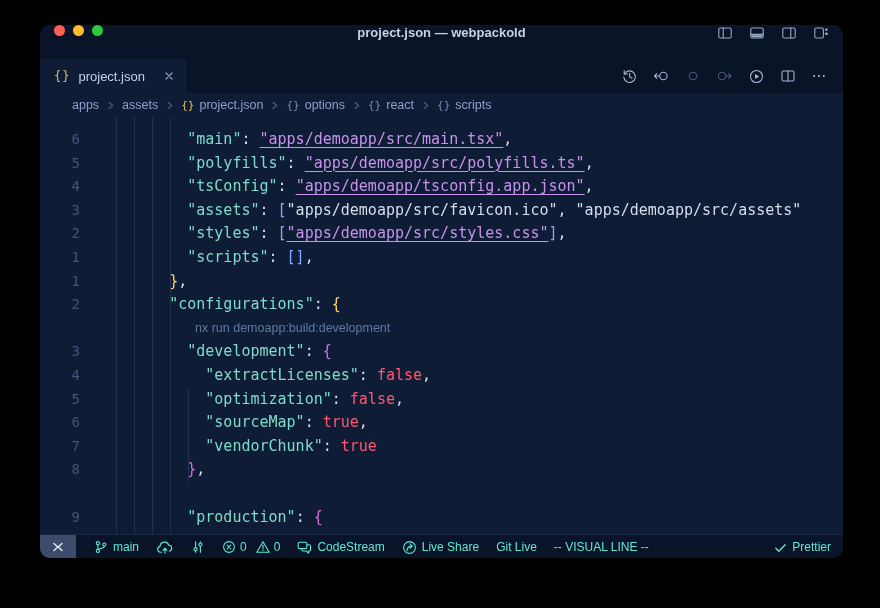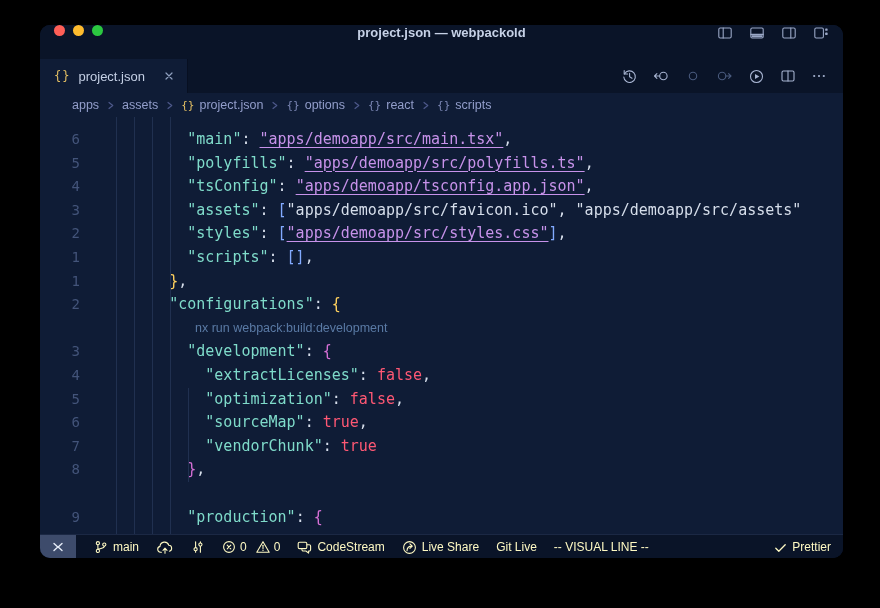--- a/index.html
+++ b/index.html
@@ -47,21 +47,21 @@
   .tk-y{color:var(--c-brace1);}
   .tk-m{color:var(--c-brace2);}
   .tk-b{color:var(--c-bracket);}
   .tk-r{color:var(--c-bool);}
   .tk-d{color:var(--c-dots);}
   .tk-cur{background:var(--c-cursor-bg);color:#0f1c36;}
   .sel{background:var(--c-sel);padding-right:9px;}
   .lens{font-family:"Liberation Sans",sans-serif;font-size:12.5px;color:var(--c-lens);padding-left:80px;}
   
   .statusbar{height:24px;background:var(--bg-frame);border-top:1px solid #1b2844;display:flex;
-             align-items:center;font-size:12px;color:#fef9c3;padding-right:12px;}
+             align-items:center;font-size:12px;color:#5eead4;padding-right:12px;}
   .sb-left{display:flex;align-items:center;gap:17px;height:100%;}
   .sb-right{margin-left:auto;display:flex;align-items:center;gap:16px;}
   .sb-item{display:flex;align-items:center;gap:5px;cursor:default;}
   .sb-item .ic{display:flex;align-items:center;}
   .sb-item .ic svg{display:block;}
   .remote{width:36px;height:100%;background:var(--bg-status-remote);color:#e4ebf7;
           display:flex;align-items:center;justify-content:center;margin-right:1px;}
   .parts{display:flex;align-items:center;gap:9px;}
   .part{display:flex;align-items:center;gap:4px;}
 </style>
@@ -196,21 +196,21 @@
     <div class="editor" id="editor">
       <div class="lines" id="lines">
           <div class="row"><span class="gut">6</span><span class="codeln"><span class="tk-w">        </span><span class="tk-k">"main"</span><span class="tk-w">: </span><span class="tk-l">"apps/demoapp/src/main.tsx"</span><span class="tk-w">,</span></span></div>
           <div class="row"><span class="gut">5</span><span class="codeln"><span class="tk-w">        </span><span class="tk-k">"polyfills"</span><span class="tk-w">: </span><span class="tk-l">"apps/demoapp/src/polyfills.ts"</span><span class="tk-w">,</span></span></div>
           <div class="row"><span class="gut">4</span><span class="codeln"><span class="tk-w">        </span><span class="tk-k">"tsConfig"</span><span class="tk-w">: </span><span class="tk-l">"apps/demoapp/tsconfig.app.json"</span><span class="tk-w">,</span></span></div>
           <div class="row"><span class="gut">3</span><span class="codeln"><span class="tk-w">        </span><span class="tk-k">"assets"</span><span class="tk-w">: </span><span class="tk-b">[</span><span class="tk-w">"apps/demoapp/src/favicon.ico"</span><span class="tk-w">, </span><span class="tk-w">"apps/demoapp/src/assets"</span></span></div>
           <div class="row"><span class="gut">2</span><span class="codeln"><span class="tk-w">        </span><span class="tk-k">"styles"</span><span class="tk-w">: </span><span class="tk-b">[</span><span class="tk-l">"apps/demoapp/src/styles.css"</span><span class="tk-b">]</span><span class="tk-w">,</span></span></div>
           <div class="row"><span class="gut">1</span><span class="codeln"><span class="tk-w">        </span><span class="tk-k">"scripts"</span><span class="tk-w">: </span><span class="tk-b">[]</span><span class="tk-w">,</span></span></div>
           <div class="row"><span class="gut">1</span><span class="codeln"><span class="tk-w">      </span><span class="tk-y">}</span><span class="tk-w">,</span></span></div>
           <div class="row"><span class="gut">2</span><span class="codeln"><span class="tk-w">      </span><span class="tk-k">"configurations"</span><span class="tk-w">: </span><span class="tk-y">{</span></span></div>
-          <div class="row"><span class="gut"></span><span class="lens">nx run webpack:build:development</span></div>
+          <div class="row"><span class="gut"></span><span class="lens">nx run demoapp:build:development</span></div>
           <div class="row"><span class="gut">3</span><span class="codeln"><span class="tk-w">        </span><span class="tk-k">"development"</span><span class="tk-w">: </span><span class="tk-m">{</span></span></div>
           <div class="row"><span class="gut">4</span><span class="codeln"><span class="tk-w">          </span><span class="tk-k">"extractLicenses"</span><span class="tk-w">: </span><span class="tk-r">false</span><span class="tk-w">,</span></span></div>
           <div class="row"><span class="gut">5</span><span class="codeln"><span class="tk-w">          </span><span class="tk-k">"optimization"</span><span class="tk-w">: </span><span class="tk-r">false</span><span class="tk-w">,</span></span></div>
           <div class="row"><span class="gut">6</span><span class="codeln"><span class="tk-w">          </span><span class="tk-k">"sourceMap"</span><span class="tk-w">: </span><span class="tk-r">true</span><span class="tk-w">,</span></span></div>
           <div class="row"><span class="gut">7</span><span class="codeln"><span class="tk-w">          </span><span class="tk-k">"vendorChunk"</span><span class="tk-w">: </span><span class="tk-r">true</span></span></div>
           <div class="row"><span class="gut">8</span><span class="codeln"><span class="tk-w">        </span><span class="tk-m">}</span><span class="tk-w">,</span></span></div>
           <div class="row"><span class="gut"></span></div>
           <div class="row"><span class="gut">9</span><span class="codeln"><span class="tk-w">        </span><span class="tk-k">"production"</span><span class="tk-w">: </span><span class="tk-m">{</span></span></div>
         </div>
     <div class="guide" style="left: 75.5px;"></div>

